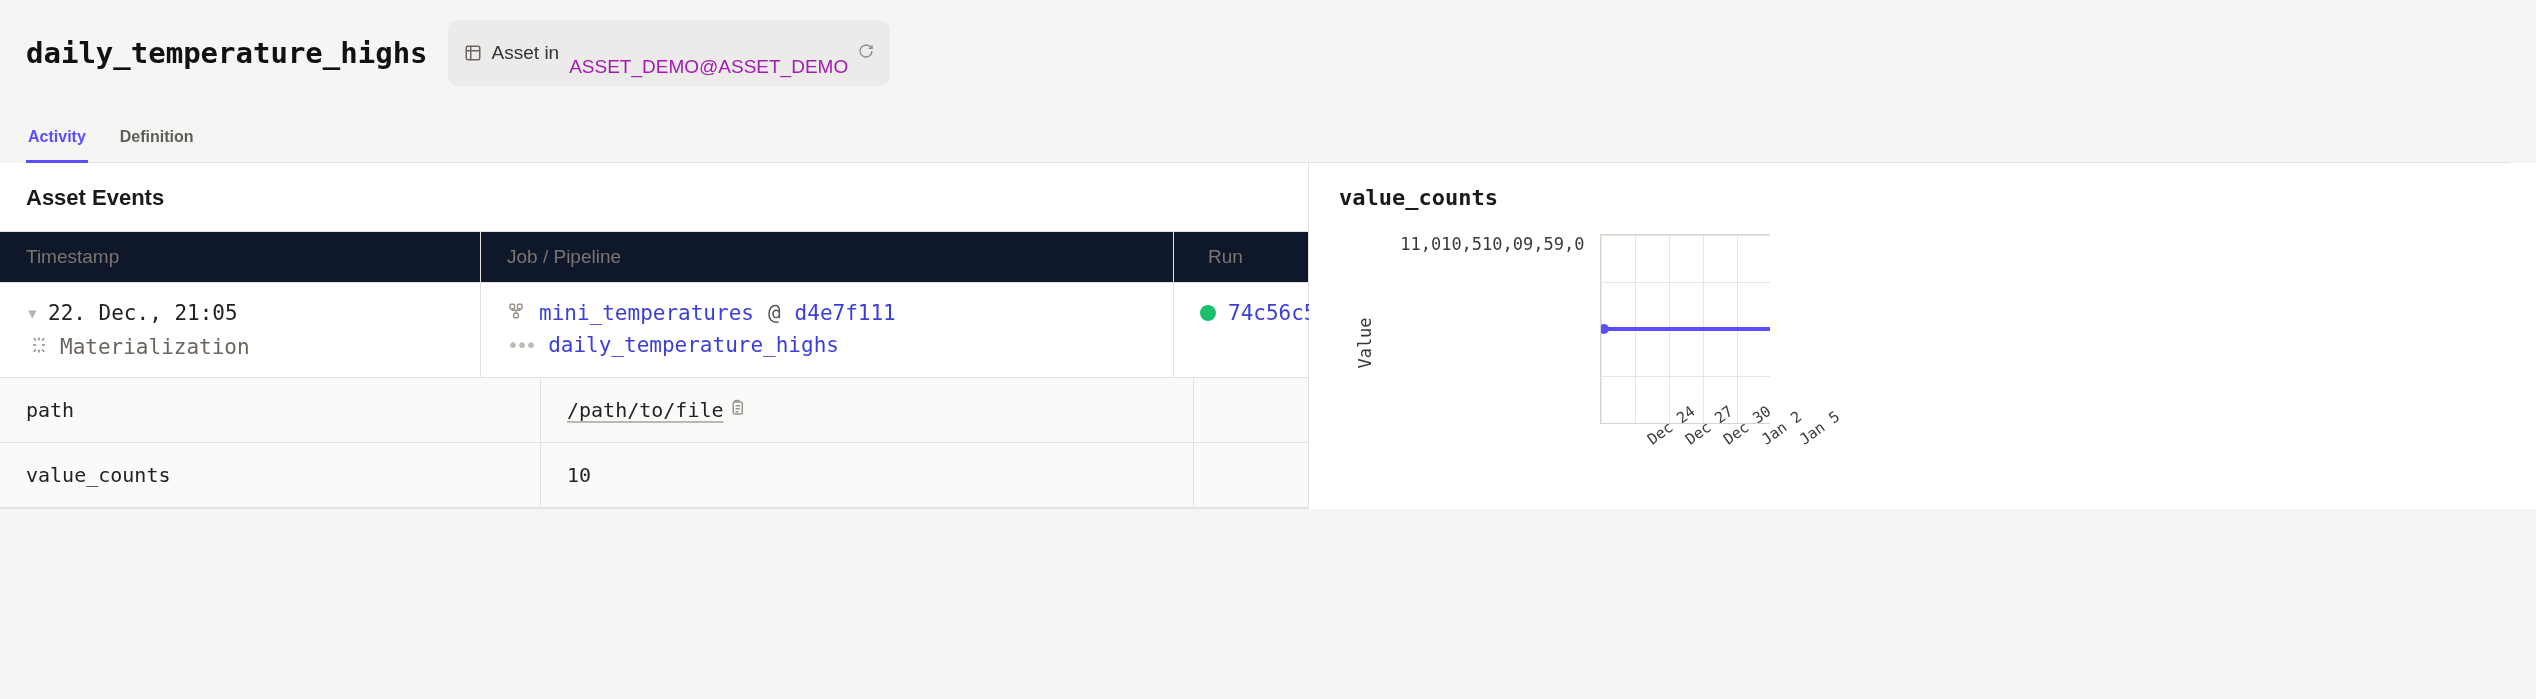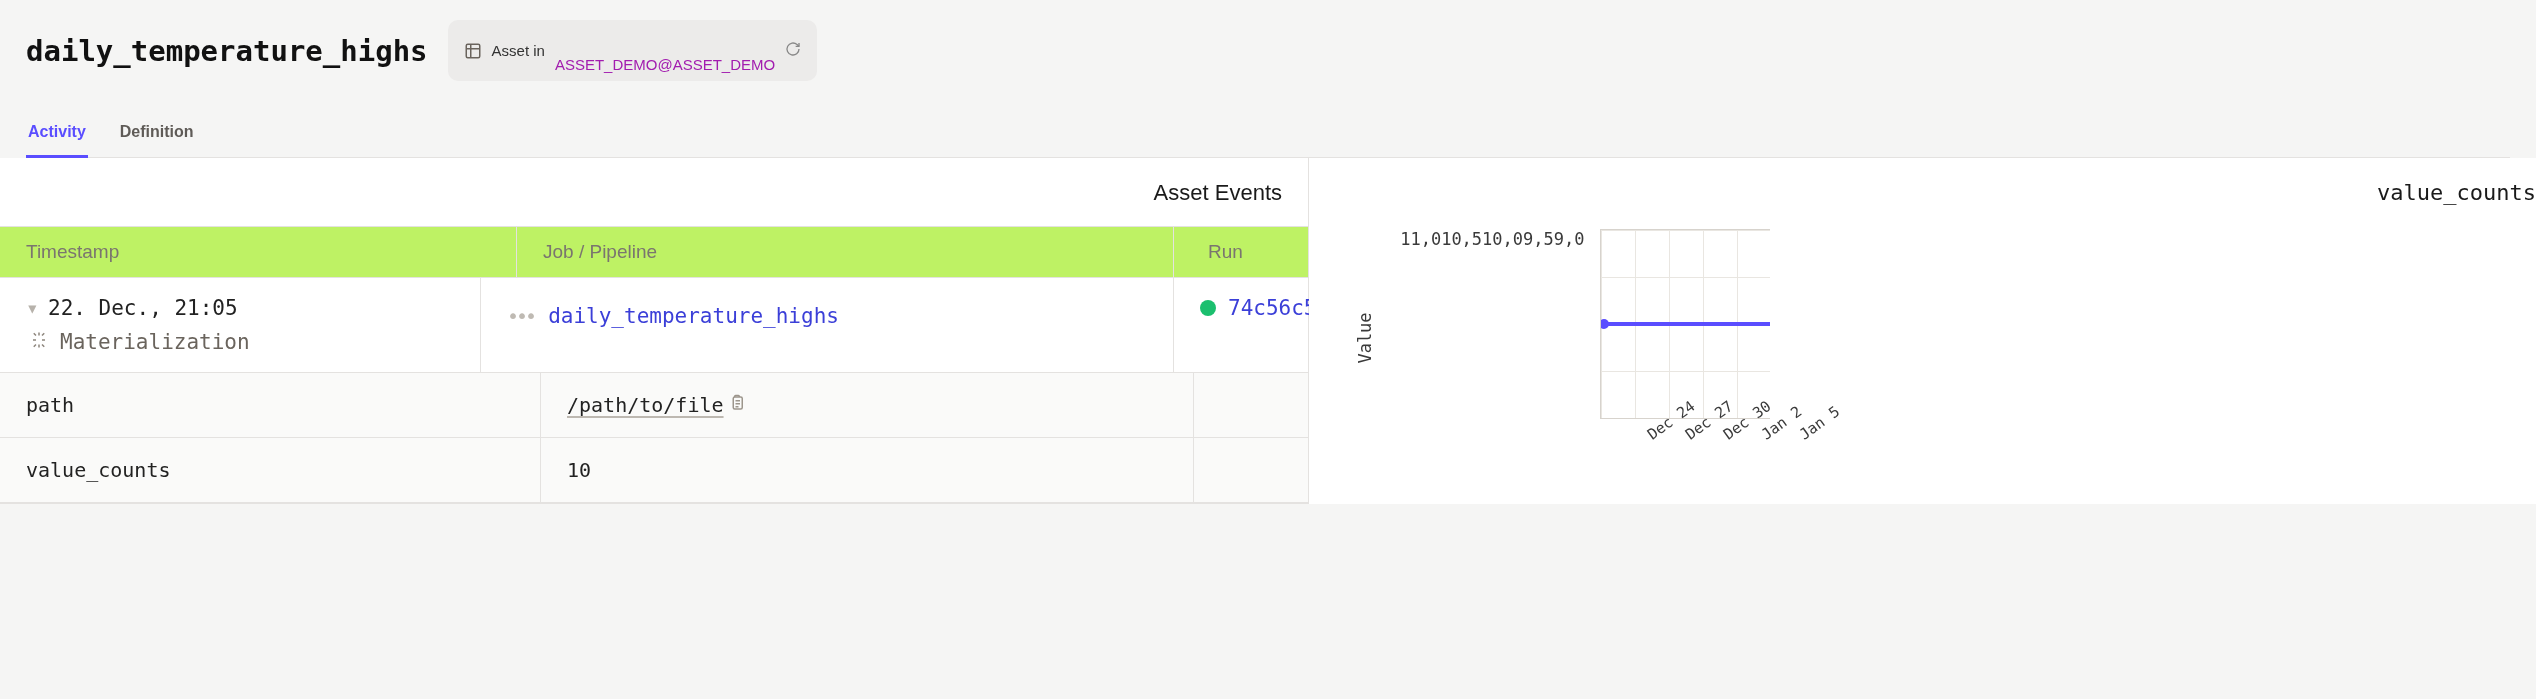--- a/index.html
+++ b/index.html
@@ -25,21 +25,21 @@
     font-family: ui-monospace, SFMono-Regular, "SF Mono", Menlo, Consolas, monospace;
     color: #111;
   }
   .asset-chip {
     display: inline-flex;
     align-items: center;
     gap: 10px;
     background: #ecebea;
     border-radius: 10px;
     padding: 8px 16px;
-    font-size: 15px;
+    font-size: 19px;
     color: #333;
   }
   .asset-chip .icon svg { display:block; }
   .asset-chip .link {
     color: #a21caf;
     font-weight: 500;
     margin-top: 28px;
   }
   .reload-icon { color:#888; }
   .tabs {
@@ -70,38 +70,36 @@
     border-right: 1px solid #e4e2e0;
   }
   .right-pane {
     flex: 1;
     padding: 22px 0 0 30px;
     background:#fff;
   }
 
   .section-title {
     font-size: 22px;
-    font-weight: 400;
+    font-weight: 700;
     padding: 22px 26px 20px 26px;
     background:#fff;
-    text-align:right;
   }
   .right-pane .section-title {
     font-family: ui-monospace, SFMono-Regular, "SF Mono", Menlo, Consolas, monospace;
     padding: 0 0 24px 0;
   }
 
   .events-header {
     display: flex;
     border-top: 1px solid #e4e2e0;
     border-bottom: 1px solid #e4e2e0;
-    background: #bef264;
+    background: #0f172a;
     color: #7a756f;
     font-size: 19px;
-    gap: 36px;
   }
   .col-ts { width: 480px; padding: 14px 26px; }
   .col-job { flex:1; padding: 14px 26px; border-left:1px solid #e4e2e0;}
   .col-run { width: 135px; padding: 14px 34px; border-left:1px solid #e4e2e0;}
 
   .event-row {
     display:flex;
     border-bottom:1px solid #e4e2e0;
     background:#fff;
   }
@@ -304,20 +302,33 @@
         <div class="mat-line">
           <span>
             <svg width="18" height="18" viewBox="0 0 24 24" fill="none" stroke="#8d867d" stroke-width="2">
               <path d="M5 3l3 3M12 2v4M19 3l-3 3M4 12h4M16 12h4M5 21l3-3M12 22v-4M19 21l-3-3"></path>
             </svg>
           </span>
           <span>Materialization</span>
         </div>
       </div>
       <div class="col-job">
+        <div class="job-line">
+          <span class="job-icon">
+            <svg width="18" height="18" viewBox="0 0 24 24" fill="none" stroke="currentColor" stroke-width="2">
+              <rect x="4" y="3" width="6" height="6" rx="1"></rect>
+              <rect x="14" y="3" width="6" height="6" rx="1"></rect>
+              <rect x="9" y="15" width="6" height="6" rx="1"></rect>
+              <path d="M7 9v2h10V9M12 11v4"></path>
+            </svg>
+          </span>
+          <span>mini_temperatures</span>
+          <span class="at">@</span>
+          <span>d4e7f111</span>
+        </div>
         <div class="op-line">
           <span class="op-glyph">•••</span>
           <span>daily_temperature_highs</span>
         </div>
       </div>
       <div class="col-run">
         <span class="run-chip">
           <span class="run-dot"></span>
           <span>74c56c55</span>
         </span>

